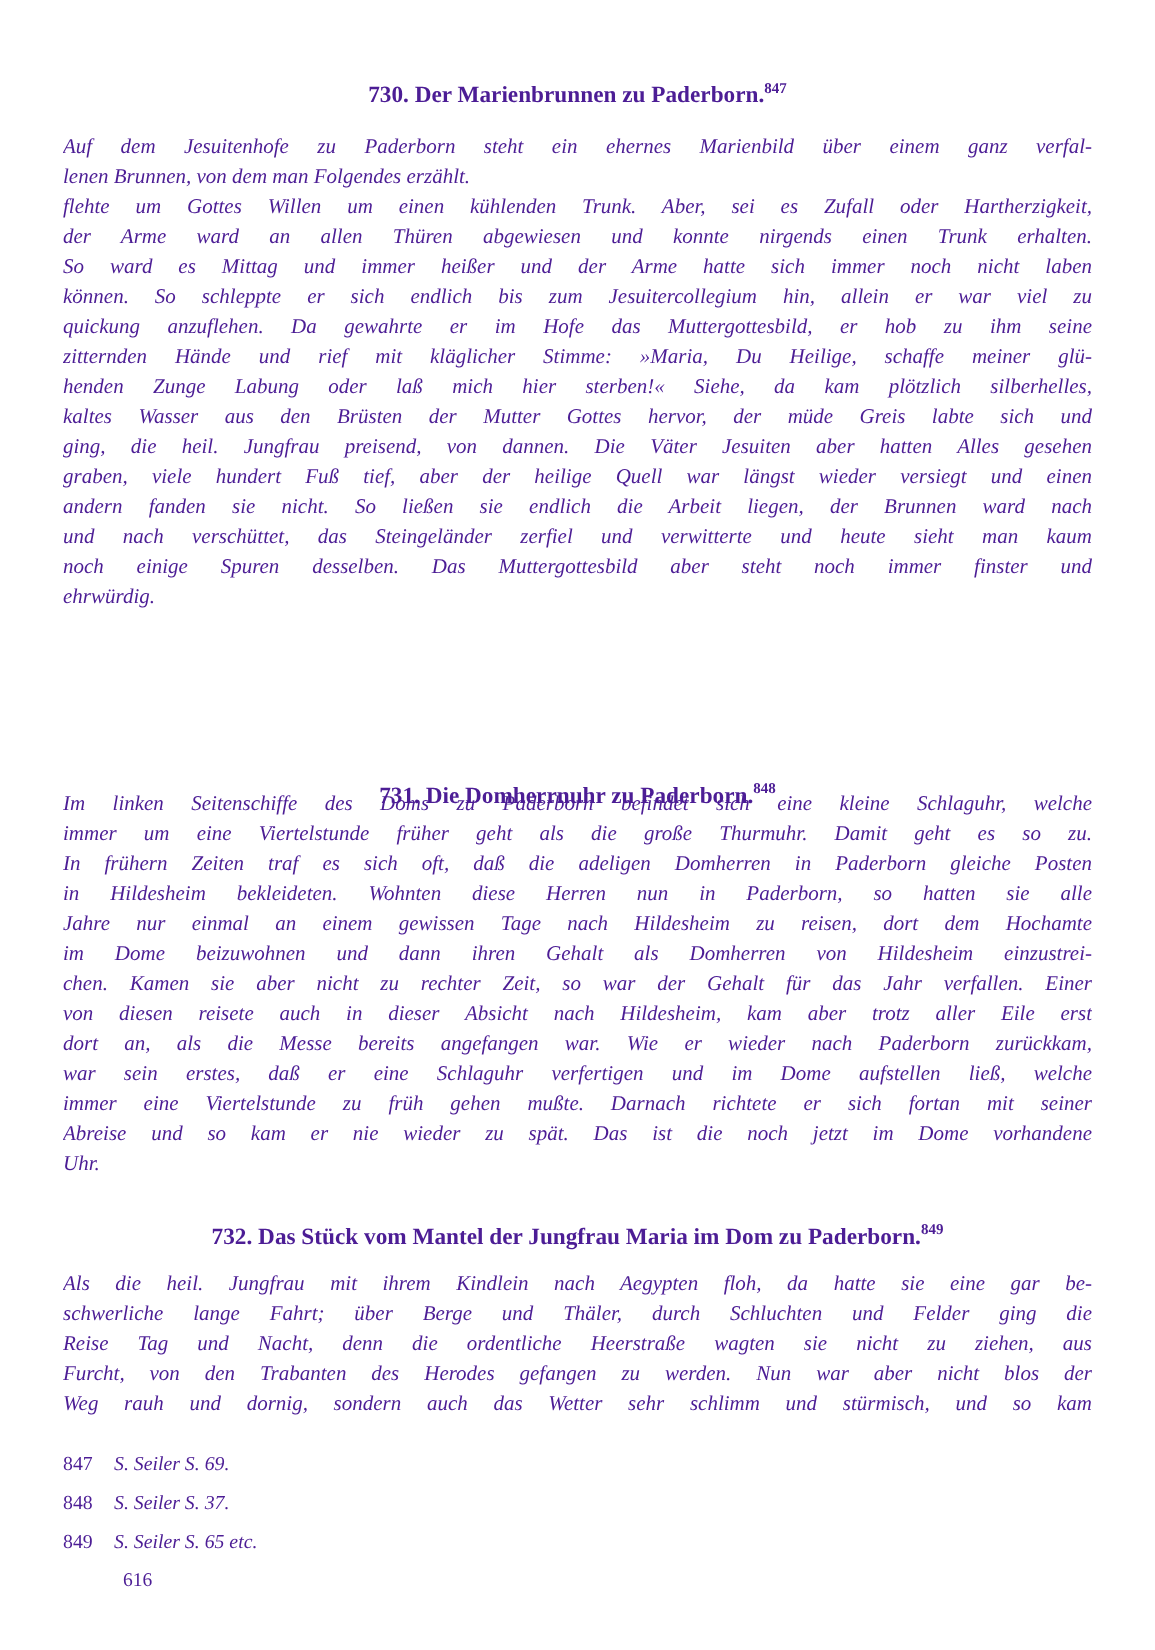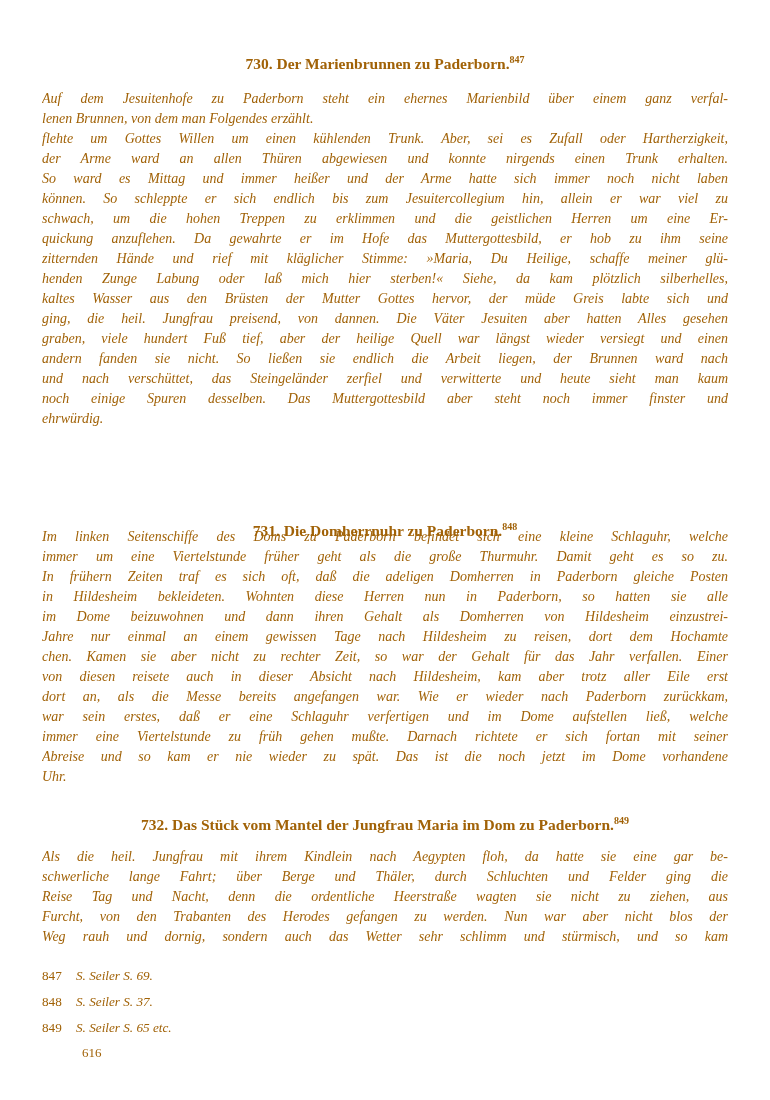--- a/index.html
+++ b/index.html
@@ -6,21 +6,21 @@
     margin: 0;
     padding: 0;
     background: #e8e8e8;
   }
   .page {
     position: relative;
     width: 770px;
     height: 1100px;
     margin: 0 auto;
     background: #ffffff;
-    color: #a16207;
+    color: #4c1d95;
     font-family: "Liberation Serif", "DejaVu Serif", serif;
     overflow: hidden;
   }
   .heading {
     position: absolute;
     left: 42px;
     width: 686px;
     text-align: center;
     font-weight: bold;
     font-size: 15.5px;
@@ -88,40 +88,39 @@
 <div class="page">
   <div id="content">
       <div class="heading" style="top: 54px;"><span>730. Der Marienbrunnen zu Paderborn.</span><sup>847</sup></div>
       <div class="body-block" style="top: 89px;">
         <div class="line">Auf dem Jesuitenhofe zu Paderborn steht ein ehernes Marienbild über einem ganz verfal-</div>
         <div class="line lastline">lenen Brunnen, von dem man Folgendes erzählt.</div>
         <div class="line">flehte um Gottes Willen um einen kühlenden Trunk. Aber, sei es Zufall oder Hartherzigkeit,</div>
         <div class="line">der Arme ward an allen Thüren abgewiesen und konnte nirgends einen Trunk erhalten.</div>
         <div class="line">So ward es Mittag und immer heißer und der Arme hatte sich immer noch nicht laben</div>
         <div class="line">können. So schleppte er sich endlich bis zum Jesuitercollegium hin, allein er war viel zu</div>
-        <div class="line">schwach, um die hohen Treppen zu erklimmen und die geistlichen Herren um eine Er-</div>
         <div class="line">quickung anzuflehen. Da gewahrte er im Hofe das Muttergottesbild, er hob zu ihm seine</div>
         <div class="line">zitternden Hände und rief mit kläglicher Stimme: »Maria, Du Heilige, schaffe meiner glü-</div>
         <div class="line">henden Zunge Labung oder laß mich hier sterben!« Siehe, da kam plötzlich silberhelles,</div>
         <div class="line">kaltes Wasser aus den Brüsten der Mutter Gottes hervor, der müde Greis labte sich und</div>
         <div class="line">ging, die heil. Jungfrau preisend, von dannen. Die Väter Jesuiten aber hatten Alles gesehen</div>
         <div class="line">graben, viele hundert Fuß tief, aber der heilige Quell war längst wieder versiegt und einen</div>
         <div class="line">andern fanden sie nicht. So ließen sie endlich die Arbeit liegen, der Brunnen ward nach</div>
         <div class="line">und nach verschüttet, das Steingeländer zerfiel und verwitterte und heute sieht man kaum</div>
         <div class="line">noch einige Spuren desselben. Das Muttergottesbild aber steht noch immer finster und</div>
         <div class="line lastline">ehrwürdig.</div>
       </div>
       <div class="heading" style="top: 494px; margin-top: 27px;"><span>731. Die Domherrnuhr zu Paderborn.</span><sup>848</sup></div>
       <div class="body-block" style="top: 527px;">
         <div class="line">Im linken Seitenschiffe des Doms zu Paderborn befindet sich eine kleine Schlaguhr, welche</div>
         <div class="line">immer um eine Viertelstunde früher geht als die große Thurmuhr. Damit geht es so zu.</div>
         <div class="line">In frühern Zeiten traf es sich oft, daß die adeligen Domherren in Paderborn gleiche Posten</div>
         <div class="line">in Hildesheim bekleideten. Wohnten diese Herren nun in Paderborn, so hatten sie alle</div>
+        <div class="line">Jahre nur einmal an einem gewissen Tage nach Hildesheim zu reisen, dort dem Hochamte</div>
         <div class="line">im Dome beizuwohnen und dann ihren Gehalt als Domherren von Hildesheim einzustrei-</div>
-        <div class="line">Jahre nur einmal an einem gewissen Tage nach Hildesheim zu reisen, dort dem Hochamte</div>
         <div class="line">chen. Kamen sie aber nicht zu rechter Zeit, so war der Gehalt für das Jahr verfallen. Einer</div>
         <div class="line">von diesen reisete auch in dieser Absicht nach Hildesheim, kam aber trotz aller Eile erst</div>
         <div class="line">dort an, als die Messe bereits angefangen war. Wie er wieder nach Paderborn zurückkam,</div>
         <div class="line">war sein erstes, daß er eine Schlaguhr verfertigen und im Dome aufstellen ließ, welche</div>
         <div class="line">immer eine Viertelstunde zu früh gehen mußte. Darnach richtete er sich fortan mit seiner</div>
         <div class="line">Abreise und so kam er nie wieder zu spät. Das ist die noch jetzt im Dome vorhandene</div>
         <div class="line lastline">Uhr.</div>
       </div>
       <div class="heading" style="top: 815px;"><span>732. Das Stück vom Mantel der Jungfrau Maria im Dom zu Paderborn.</span><sup>849</sup></div>
       <div class="body-block" style="top: 847px;">

